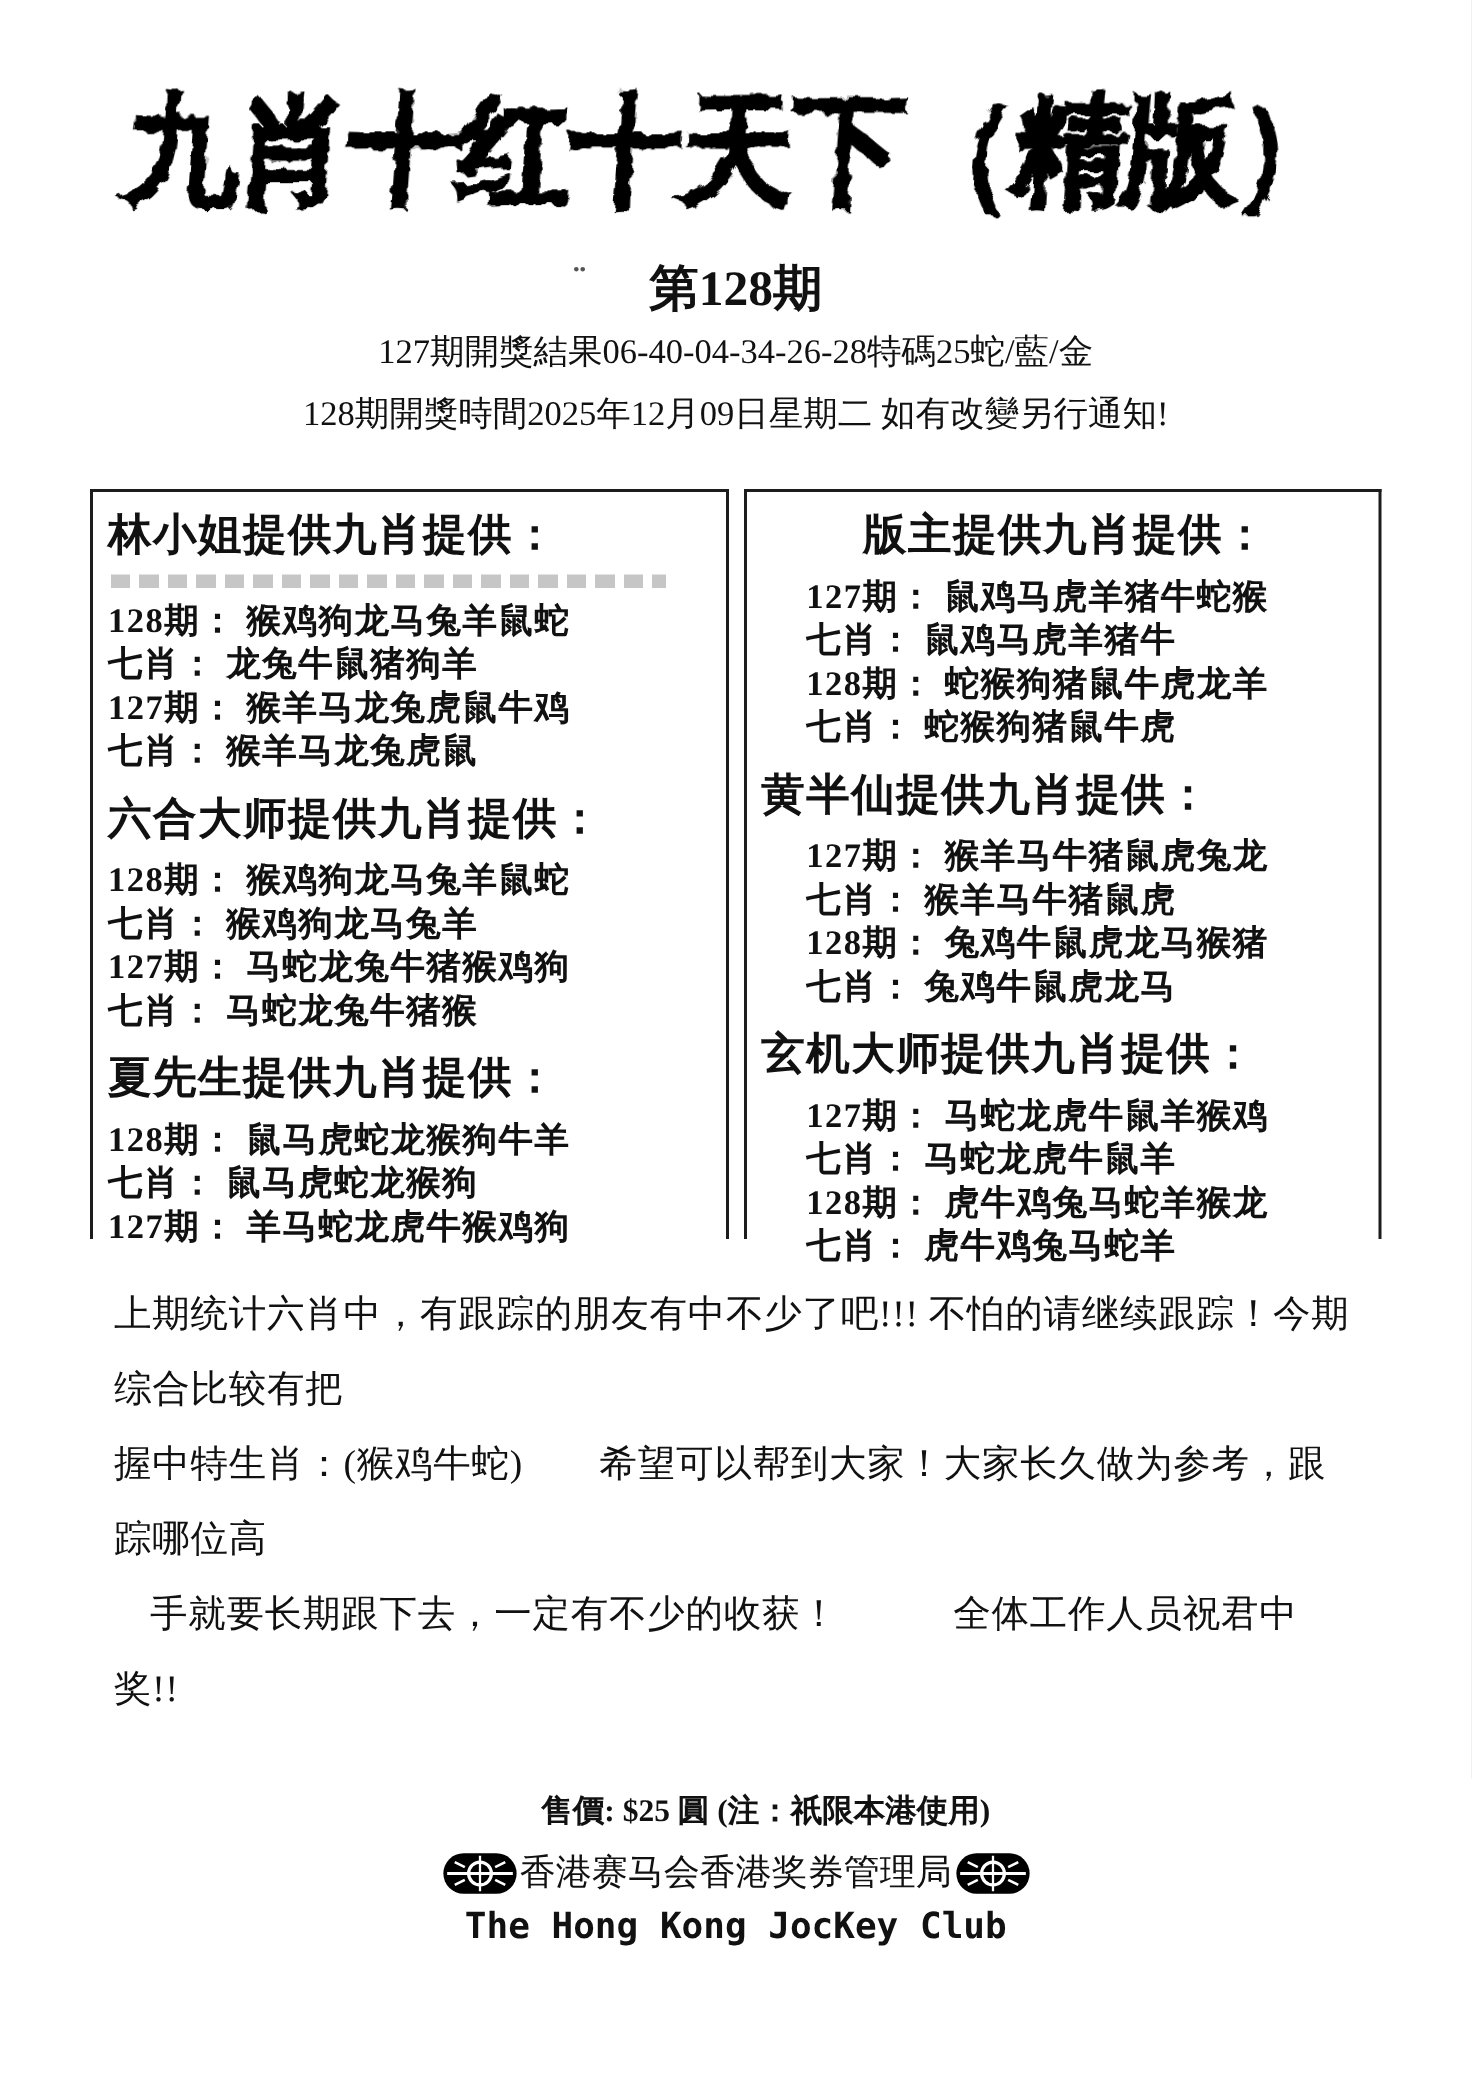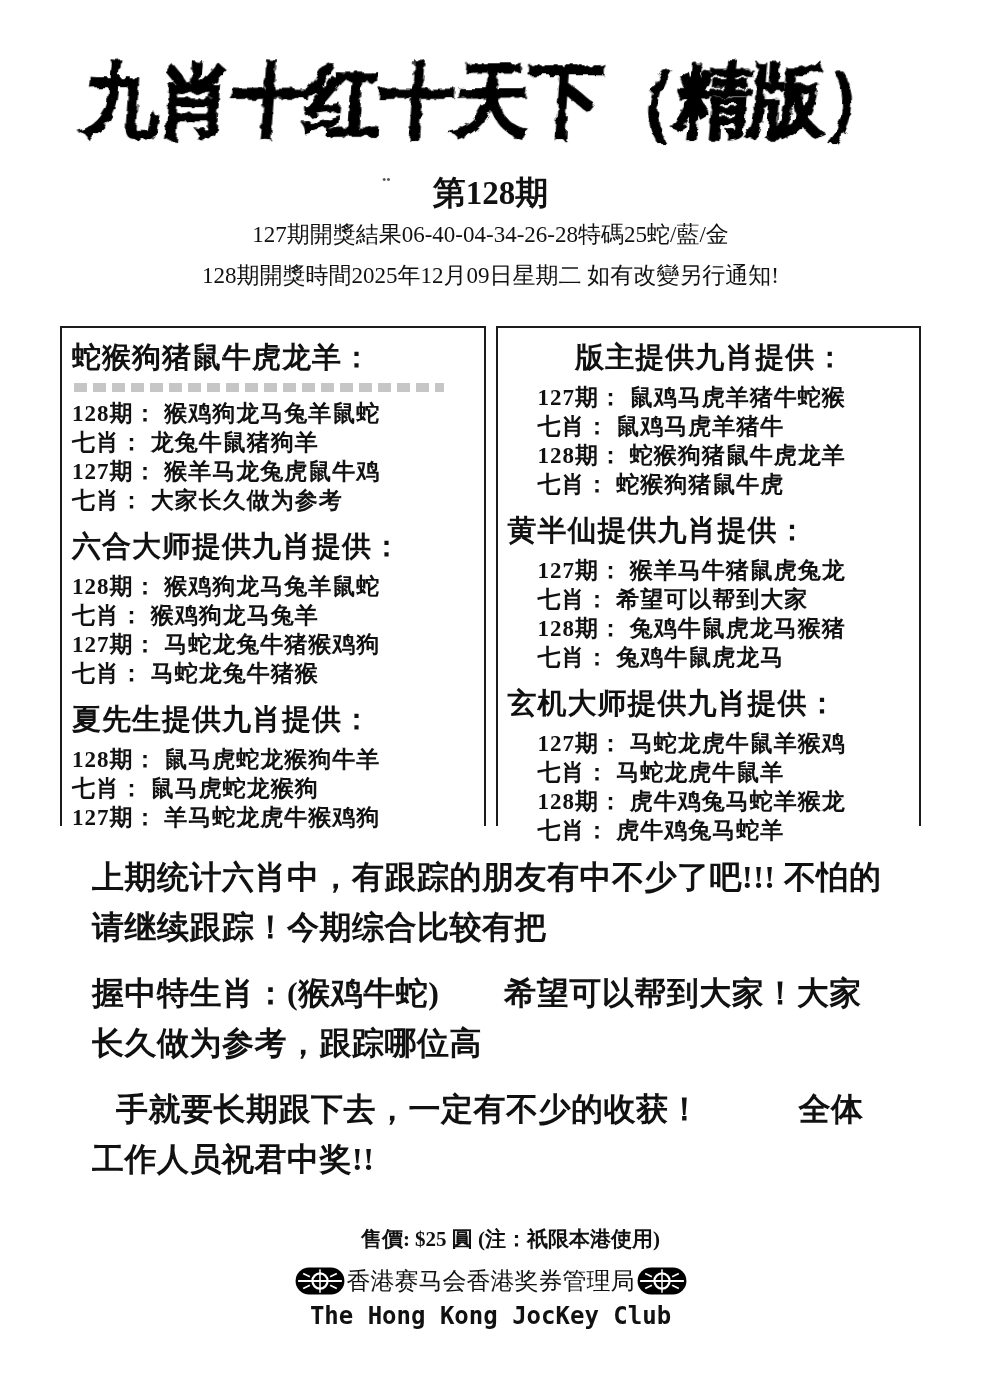--- a/index.html
+++ b/index.html
@@ -28,21 +28,21 @@
   .section:first-child .section-header{margin-top:0;}
   .tip-line{font-size:23px;line-height:29px;font-weight:bold;letter-spacing:1px;white-space:nowrap;}
   .col-right .section:first-child .section-header{text-align:center;}
   .col-right .tip-line{padding-left:30px;}
   .ghost-line{
     width:370px;height:9px;margin:1px 0 7px 2px;opacity:.5;filter:blur(.4px);
     background:repeating-linear-gradient(90deg,#8f8f8f 0 13px,transparent 13px 19px);
   }
   
   .summary{margin:26px 76px 0;}
-  .summary p{margin:16px;font-size:32px;line-height:50px;font-weight:700;letter-spacing:.5px;}
+  .summary p{margin:0;font-size:25px;line-height:50px;font-weight:400;letter-spacing:.5px;}
   .summary p:nth-of-type(3){text-indent:24px;}
   
   .price{margin:40px 0 0;text-align:center;font-size:21px;font-weight:bold;line-height:30px;padding-left:40px;}
   .org-row{margin-top:10px;display:flex;justify-content:center;align-items:center;gap:1px;font-size:24px;font-weight:normal;line-height:34px;}
   .org-logo{display:block;}
   .org-en{margin:4px 0 0;text-align:center;font-size:24px;line-height:28px;font-family:"DejaVu Sans Mono", monospace;font-weight:600;}
 </style>
 </head>
 <body>
 
@@ -62,26 +62,26 @@
     <span>第128期</span>
   </div>
 
   <p class="info-line">127期開獎結果06-40-04-34-26-28特碼25蛇/藍/金</p>
   <p class="info-line">128期開獎時間2025年12月09日星期二 如有改變另行通知!</p>
 
   <div class="tips-table">
 
     <div class="col col-left">
       <div class="section">
-        <div class="section-header">蛇猴狗猪鼠牛虎龙羊：</div>
+        <div class="section-header">林小姐提供九肖提供：</div>
         <div class="ghost-line"></div>
         <div class="tip-line">128期： 猴鸡狗龙马兔羊鼠蛇</div>
         <div class="tip-line">七肖： 龙兔牛鼠猪狗羊</div>
         <div class="tip-line">127期： 猴羊马龙兔虎鼠牛鸡</div>
-        <div class="tip-line">七肖： 大家长久做为参考</div>
+        <div class="tip-line">七肖： 猴羊马龙兔虎鼠</div>
       </div>
       <div class="section">
         <div class="section-header">六合大师提供九肖提供：</div>
         <div class="tip-line">128期： 猴鸡狗龙马兔羊鼠蛇</div>
         <div class="tip-line">七肖： 猴鸡狗龙马兔羊</div>
         <div class="tip-line">127期： 马蛇龙兔牛猪猴鸡狗</div>
         <div class="tip-line">七肖： 马蛇龙兔牛猪猴</div>
       </div>
       <div class="section">
         <div class="section-header">夏先生提供九肖提供：</div>
@@ -95,21 +95,21 @@
       <div class="section">
         <div class="section-header">版主提供九肖提供：</div>
         <div class="tip-line">127期： 鼠鸡马虎羊猪牛蛇猴</div>
         <div class="tip-line">七肖： 鼠鸡马虎羊猪牛</div>
         <div class="tip-line">128期： 蛇猴狗猪鼠牛虎龙羊</div>
         <div class="tip-line">七肖： 蛇猴狗猪鼠牛虎</div>
       </div>
       <div class="section">
         <div class="section-header">黄半仙提供九肖提供：</div>
         <div class="tip-line">127期： 猴羊马牛猪鼠虎兔龙</div>
-        <div class="tip-line">七肖： 希望可以帮到大家</div>
+        <div class="tip-line">七肖： 猴羊马牛猪鼠虎</div>
         <div class="tip-line">128期： 兔鸡牛鼠虎龙马猴猪</div>
         <div class="tip-line">七肖： 兔鸡牛鼠虎龙马</div>
       </div>
       <div class="section">
         <div class="section-header">玄机大师提供九肖提供：</div>
         <div class="tip-line">127期： 马蛇龙虎牛鼠羊猴鸡</div>
         <div class="tip-line">七肖： 马蛇龙虎牛鼠羊</div>
         <div class="tip-line">128期： 虎牛鸡兔马蛇羊猴龙</div>
         <div class="tip-line">七肖： 虎牛鸡兔马蛇羊</div>
       </div>

